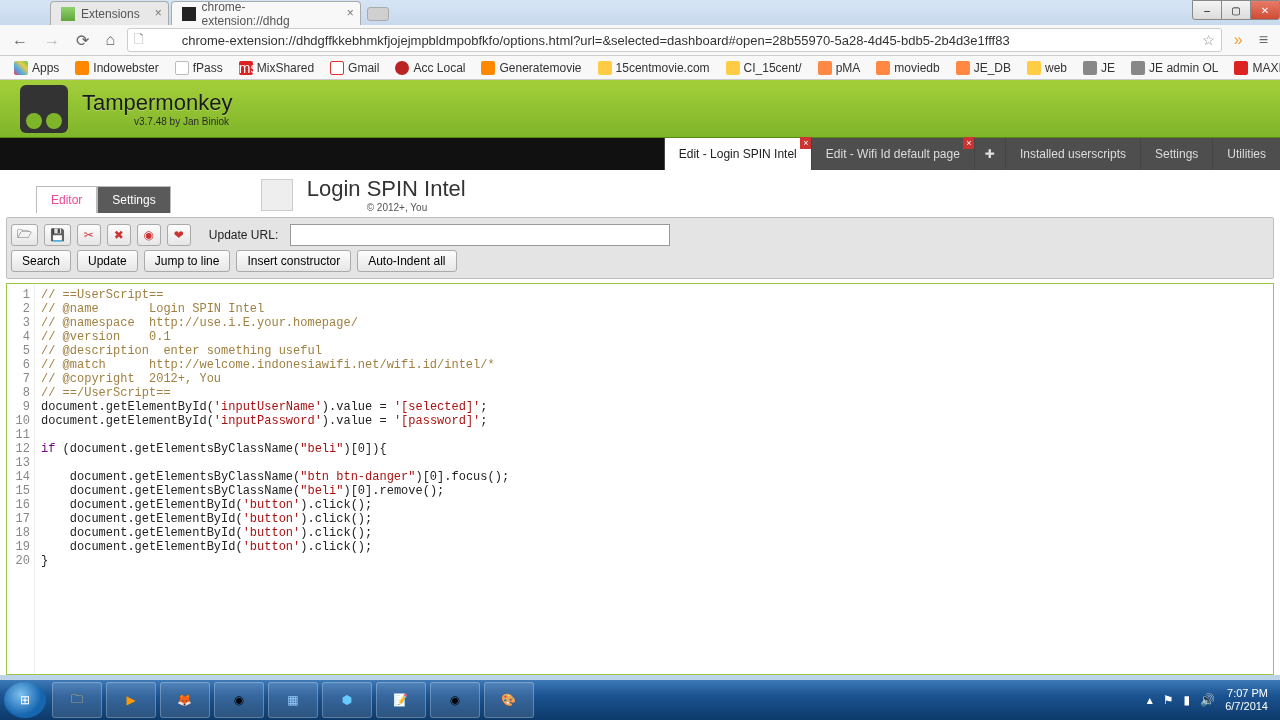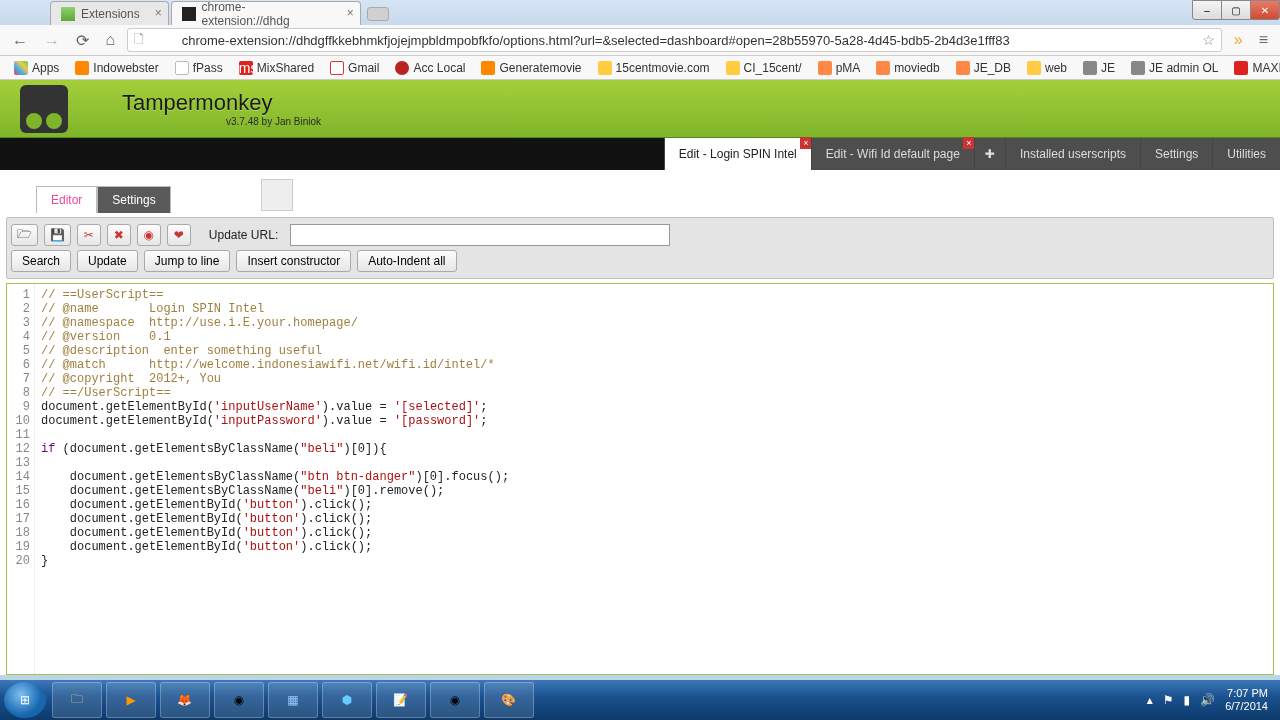--- a/index.html
+++ b/index.html
@@ -22,27 +22,27 @@
 .nav-btn.disabled { color: #bbb; }
 .addr-input-wrap { flex: 1; height: 24px; border: 1px solid #ccc; border-radius: 3px; display: flex; align-items: center; padding: 0 6px; background: #fff; }
 .addr-input-wrap input { border: none; flex: 1; font-size: 13px; color: #333; outline: none; margin-left: 32px; }
 .star { color: #888; font-size: 14px; }
 
 .bookmarks { height: 24px; background: #f8f8f8; border-bottom: 1px solid #ccc; display: flex; align-items: center; padding: 0 8px; gap: 4px; font-size: 12px; }
 .bm { padding: 2px 6px; display: flex; align-items: center; gap: 4px; color: #333; border-radius: 3px; white-space: nowrap; }
 .bm .ico { width: 14px; height: 14px; display: inline-block; border-radius: 2px; }
 
 
-.tm-header { height: 58px; background: linear-gradient(#a4cf3a, #7fb52a); display: flex; align-items: center; padding-left: 20px; border-bottom: 1px solid #568a14; gap: 40px; }
+.tm-header { height: 58px; background: linear-gradient(#a4cf3a, #7fb52a); display: flex; align-items: center; padding-left: 20px; border-bottom: 1px solid #568a14; }
 .tm-logo { width: 48px; height: 48px; background: #333; border-radius: 6px; margin-right: 14px; position: relative; }
 .tm-logo::before, .tm-logo::after { content: ''; position: absolute; width: 16px; height: 16px; border-radius: 50%; background: #7fb52a; bottom: 4px; }
 .tm-logo::before { left: 6px; }
 .tm-logo::after { right: 6px; }
 .tm-title h1 { font-size: 22px; font-weight: normal; color: #1a1a1a; text-shadow: 0 1px 0 rgba(255,255,255,.3); }
-.tm-title .sub { font-size: 10px; color: #2a2a2a; margin-left: 104px; }
+.tm-title .sub { font-size: 10px; color: #2a2a2a; margin-left: 52px; }
 
 
 .tm-nav { height: 32px; background: #111; display: flex; justify-content: flex-end; align-items: stretch; }
 .tm-nav-tab { padding: 0 14px; display: flex; align-items: center; color: #ddd; font-size: 12px; border-left: 1px solid #444; background: #4e4e4e; position: relative; }
 .tm-nav-tab.active { background: #fff; color: #222; }
 .tab-x { position: absolute; right: -1px; top: -1px; width: 12px; height: 12px; background: #c33; color: #fff; font-size: 9px; line-height: 12px; text-align: center; }
 .tm-nav-tab.icon-only { padding: 0 10px; }
 
 
 .content { background: #fff; padding: 6px 6px 0; }
@@ -218,20 +218,24 @@
 </div>
 
 <div class="content">
   <div class="script-head-row">
     <div class="sub-tabs">
       <div class="sub-tab active">Editor</div>
       <div class="sub-tab">Settings</div>
     </div>
     <div class="script-meta">
       <div class="script-icon"></div>
+      <div>
+        <div class="script-title">Login SPIN Intel</div>
+        <div class="script-copy">© 2012+, You</div>
+      </div>
     </div>
   </div>
 
   <div class="toolbar">
     <div class="tb-row">
       <button class="tb-btn">
           <span>🗁</span>
         </button>
       <button class="tb-btn">
           <span>💾</span>

